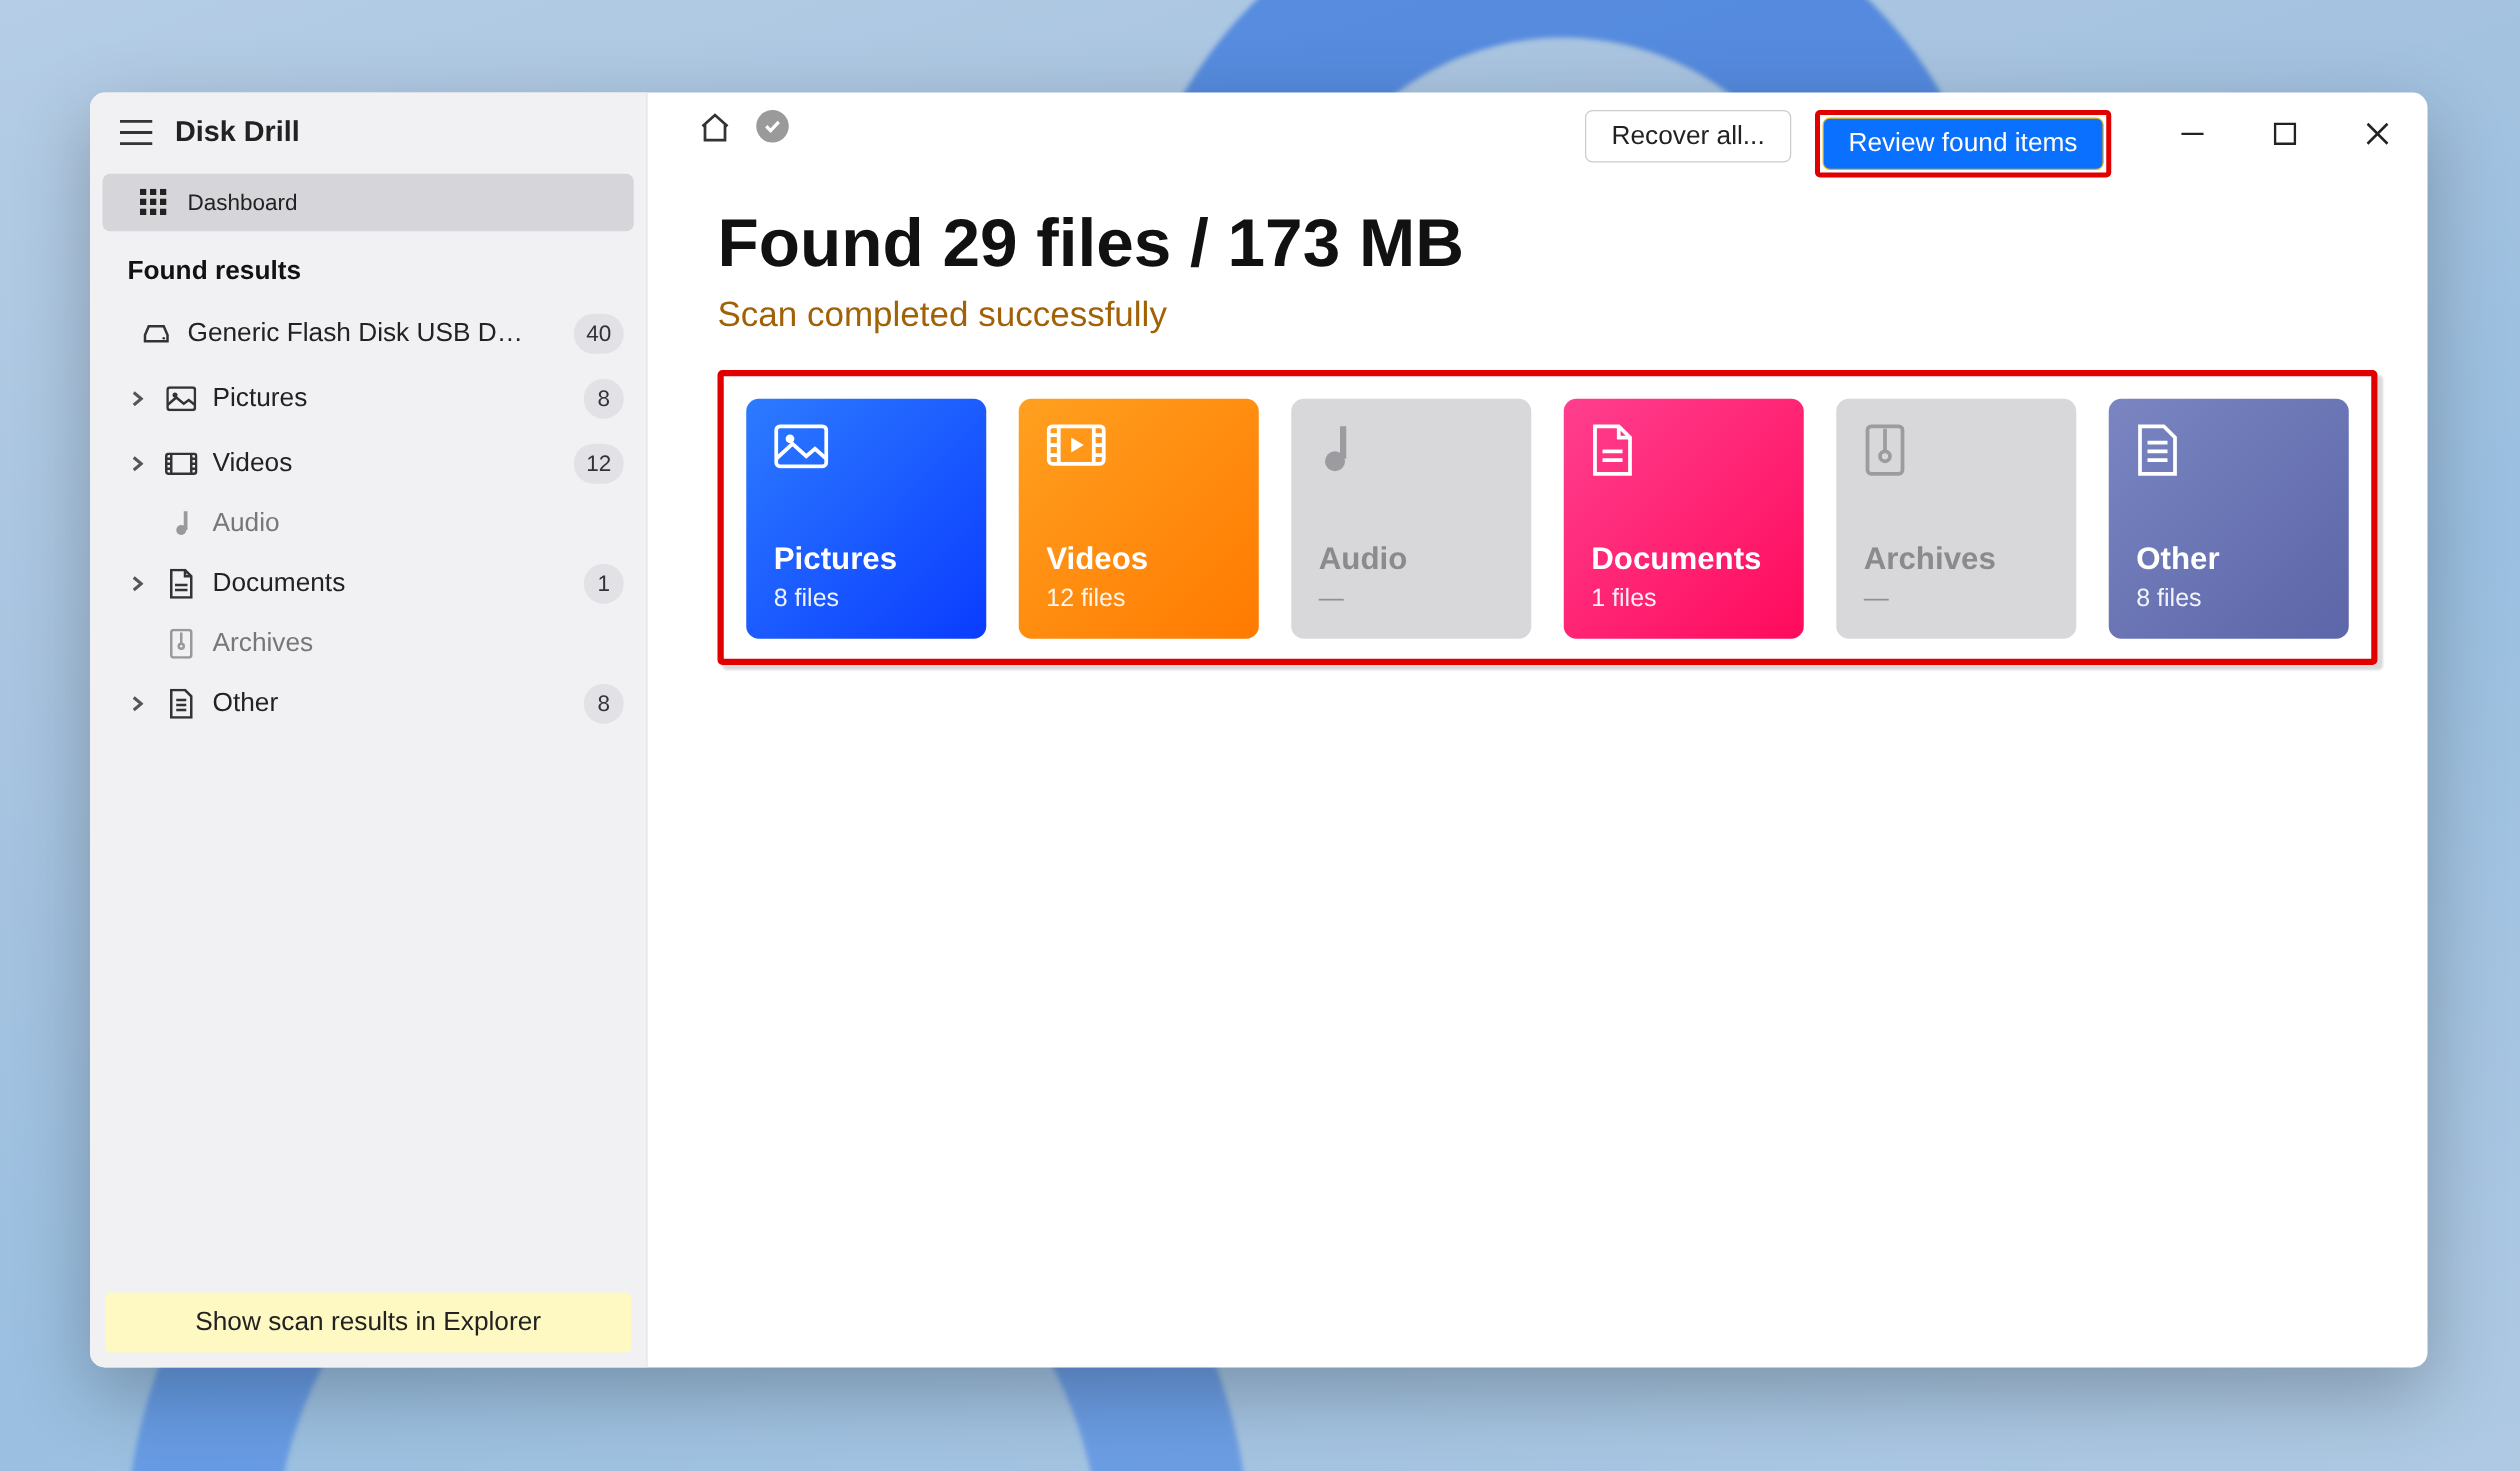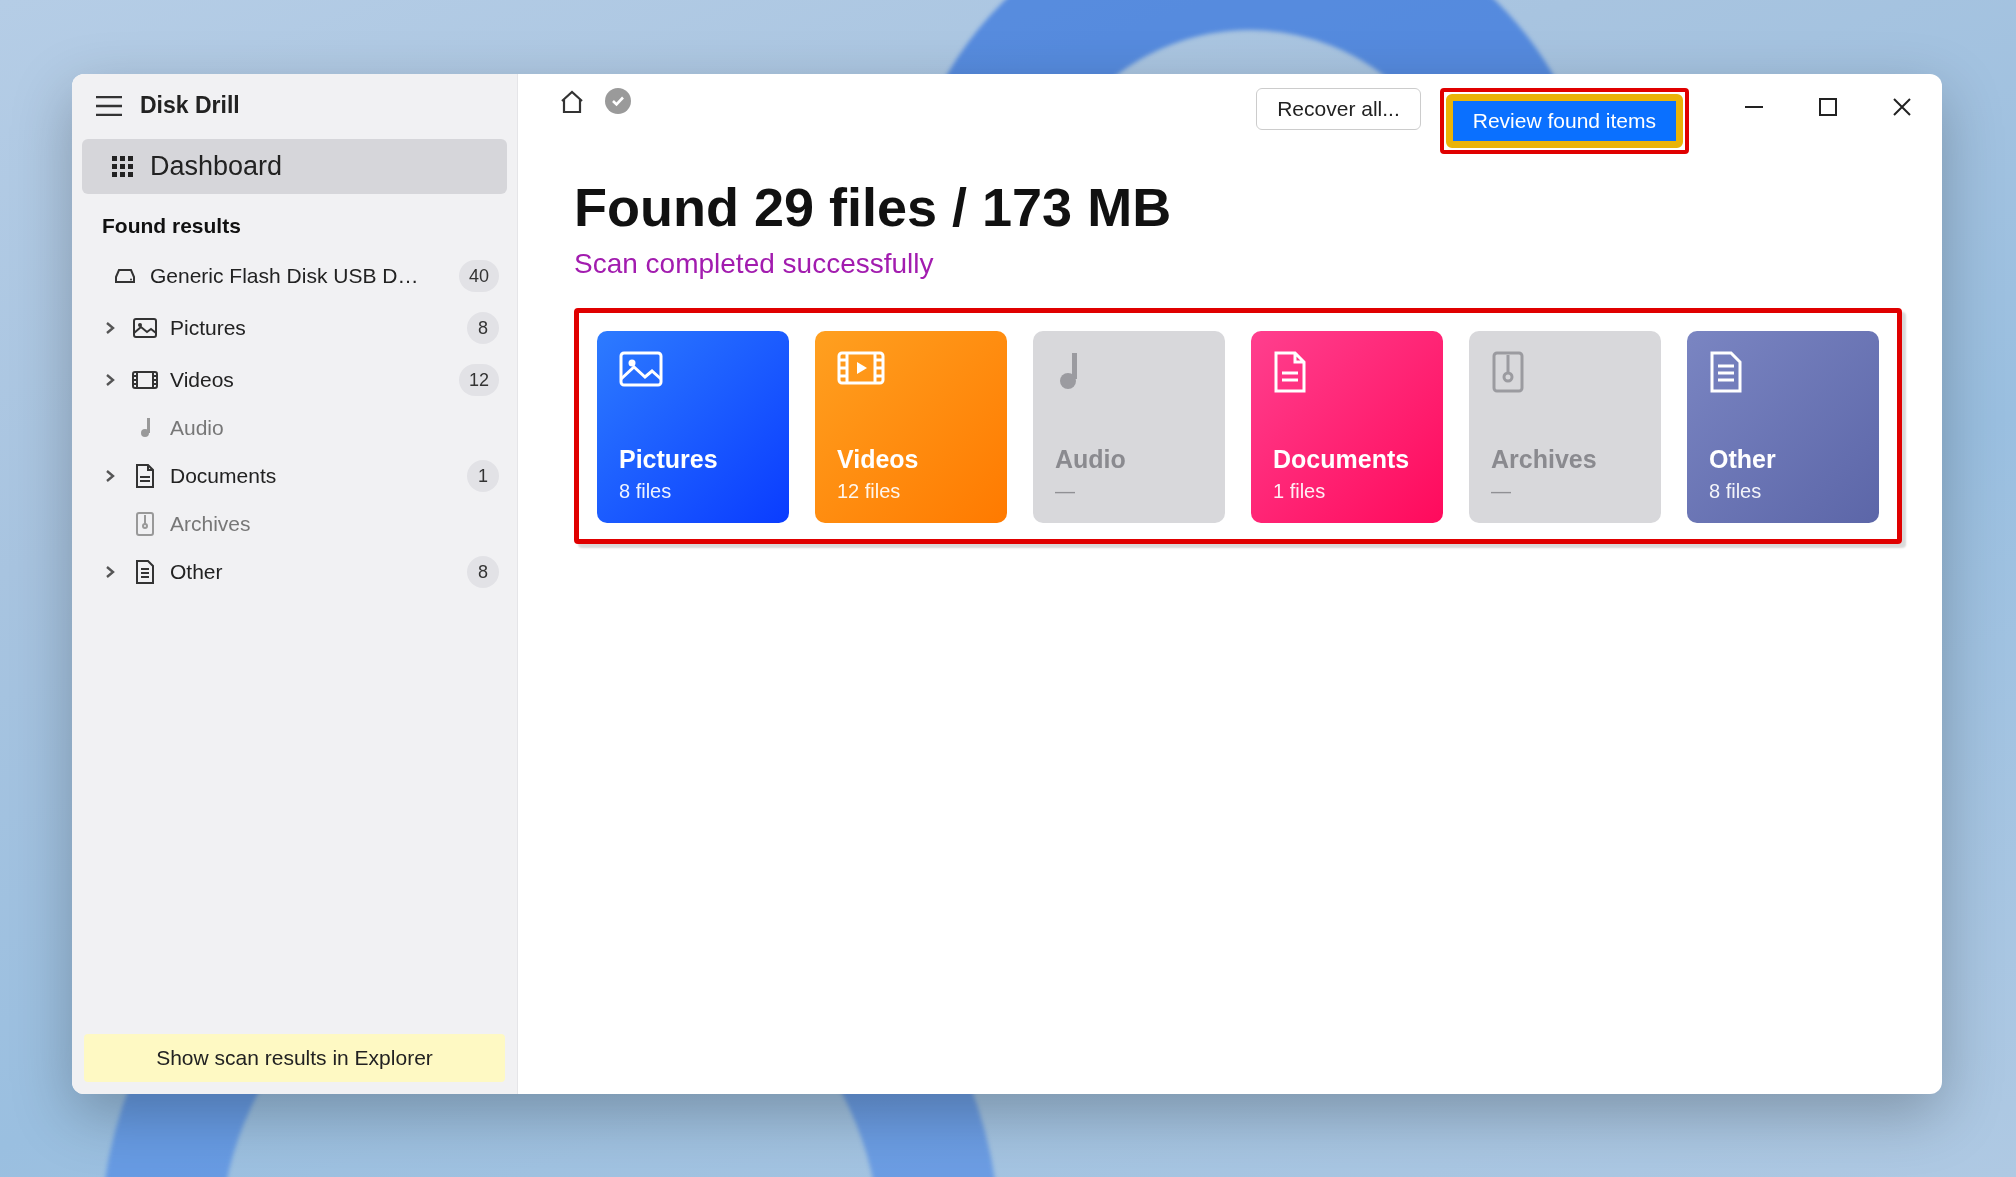--- a/index.html
+++ b/index.html
@@ -34,21 +34,21 @@
   border-right: 1px solid #e5e5e8;
 }
 .sidebar-header {
   display: flex; align-items: center; gap: 18px; padding: 18px 20px 18px 24px;
 }
 .hamburger svg { display: block; }
 .app-title { font-size: 23px; font-weight: 600; color: #222; }
 .sidebar-item {
   display: flex; align-items: center; gap: 16px;
   padding: 12px 18px 12px 30px; margin: 2px 10px;
-  border-radius: 6px; font-size: 27px; color: #222;
+  border-radius: 6px; font-size: 18px; color: #222;
   cursor: pointer;
 }
 .sidebar-item.selected { background: #d6d6da; }
 .sidebar-section-title {
   font-size: 21px; font-weight: 600; padding: 18px 10px 12px 30px; color: #111;
 }
 .tree-item {
   display: flex; align-items: center; gap: 12px;
   padding: 10px 18px 10px 28px; font-size: 21px; color: #222;
   cursor: pointer;
@@ -76,28 +76,28 @@
   display: flex; align-items: flex-start; padding: 14px 18px 14px 40px; gap: 19px;
 }
 .topbar-icon { width: 28px; height: 28px; display: inline-flex; align-items: center; justify-content: center; color: #444; cursor: pointer; }
 .check-badge { width: 26px; height: 26px; border-radius: 50%; background: #9a9a9a; display: inline-flex; align-items: center; justify-content: center; }
 .topbar-spacer { flex: 1; }
 .btn {
   font-size: 21px; padding: 8px 20px; border: 1px solid #ccc;
   border-radius: 6px; background: #fff; cursor: pointer; color: #222;
 }
 .btn-primary {
-  background: #0a70ff; color: #fff; border: 7px solid #eab308;
+  background: #0a70ff; color: #fff; border: 1px solid #eab308;
 }
 .highlight-box { border: 4px solid #e00000; border-radius: 4px; padding: 2px; position: relative; z-index: 2; }
 .win-controls { display: flex; gap: 30px; margin-left: 24px; }
 .win-btn { width: 44px; height: 38px; display: inline-flex; align-items: center; justify-content: center; cursor: pointer; }
 .content { padding: 8px 40px 20px 56px; }
 .heading { font-size: 54px; font-weight: 600; color: #111; }
-.subheading { font-size: 28px; color: #a21caf; margin-top: 10px; }
+.subheading { font-size: 28px; color: #a16207; margin-top: 10px; }
 .cards-wrap {
   border: 5px solid #e00000; border-radius: 4px; padding: 18px 18px 16px 18px;
   margin-top: 28px; display: flex; gap: 26px;
   box-shadow: 4px 4px 2px rgba(0,0,0,0.15);
 }
 .card {
   width: 192px; height: 192px; border-radius: 10px;
   padding: 20px 22px; color: #fff; display: flex; flex-direction: column;
   cursor: pointer;
 }

